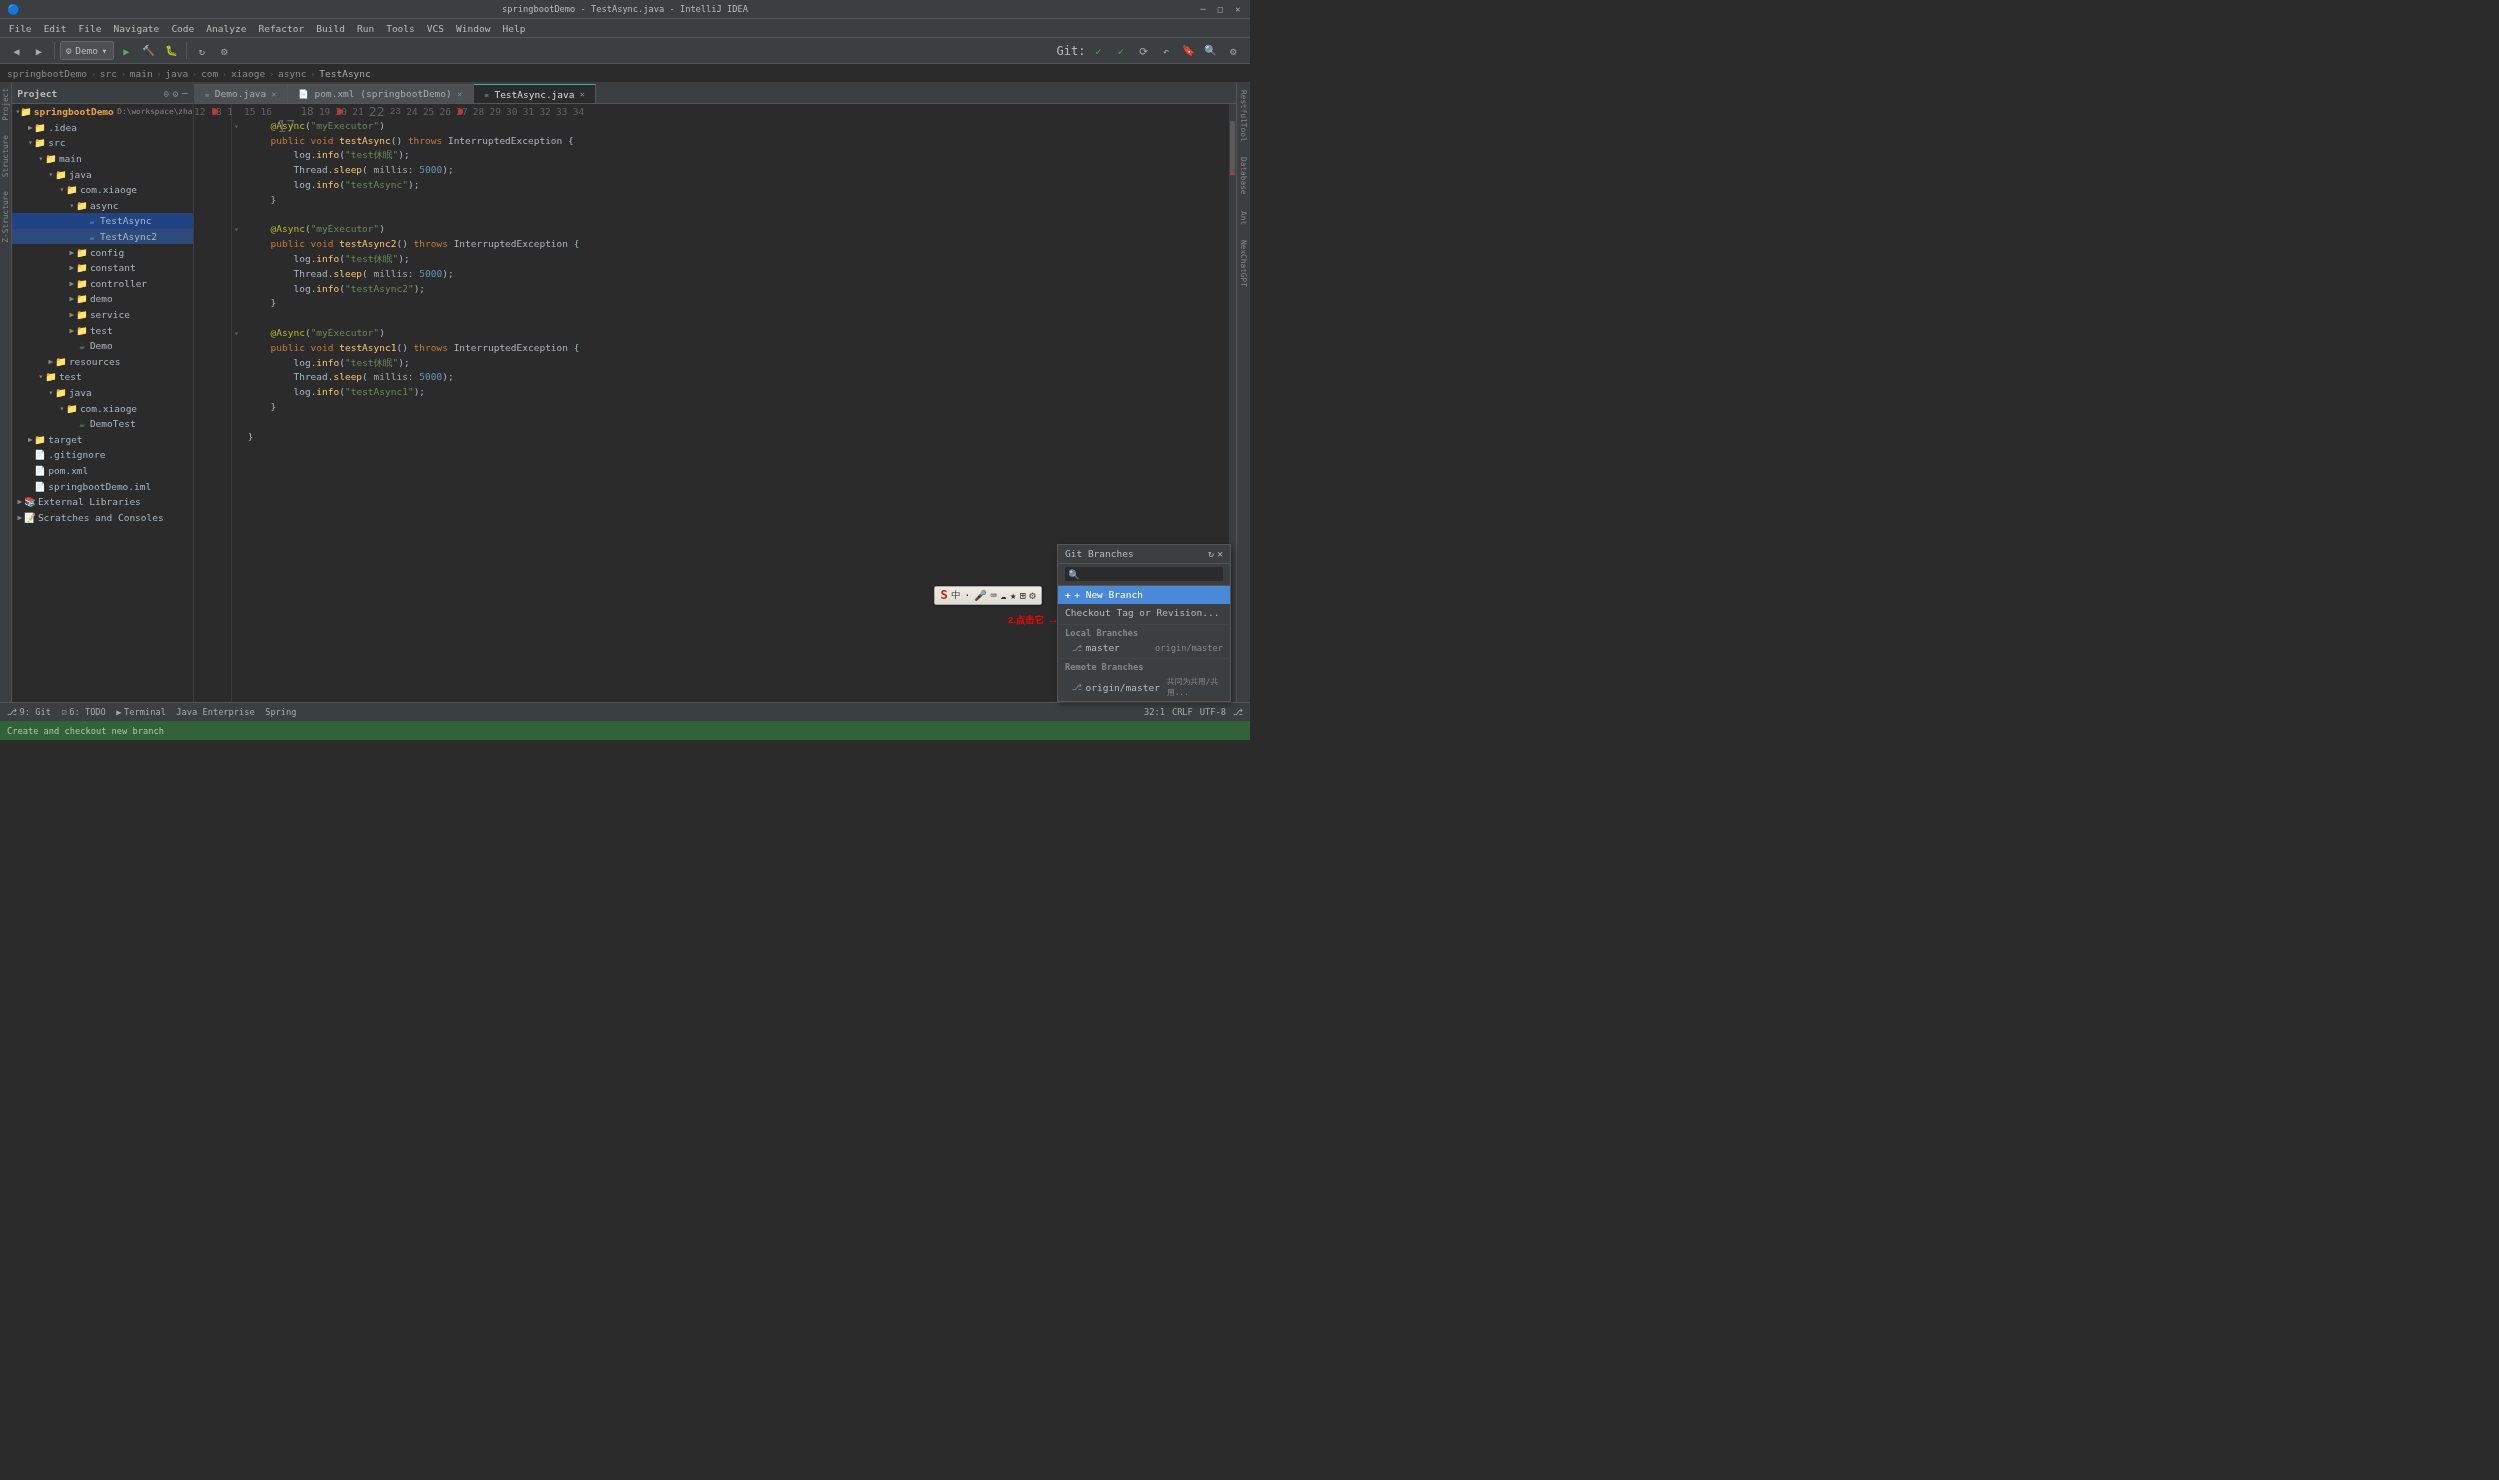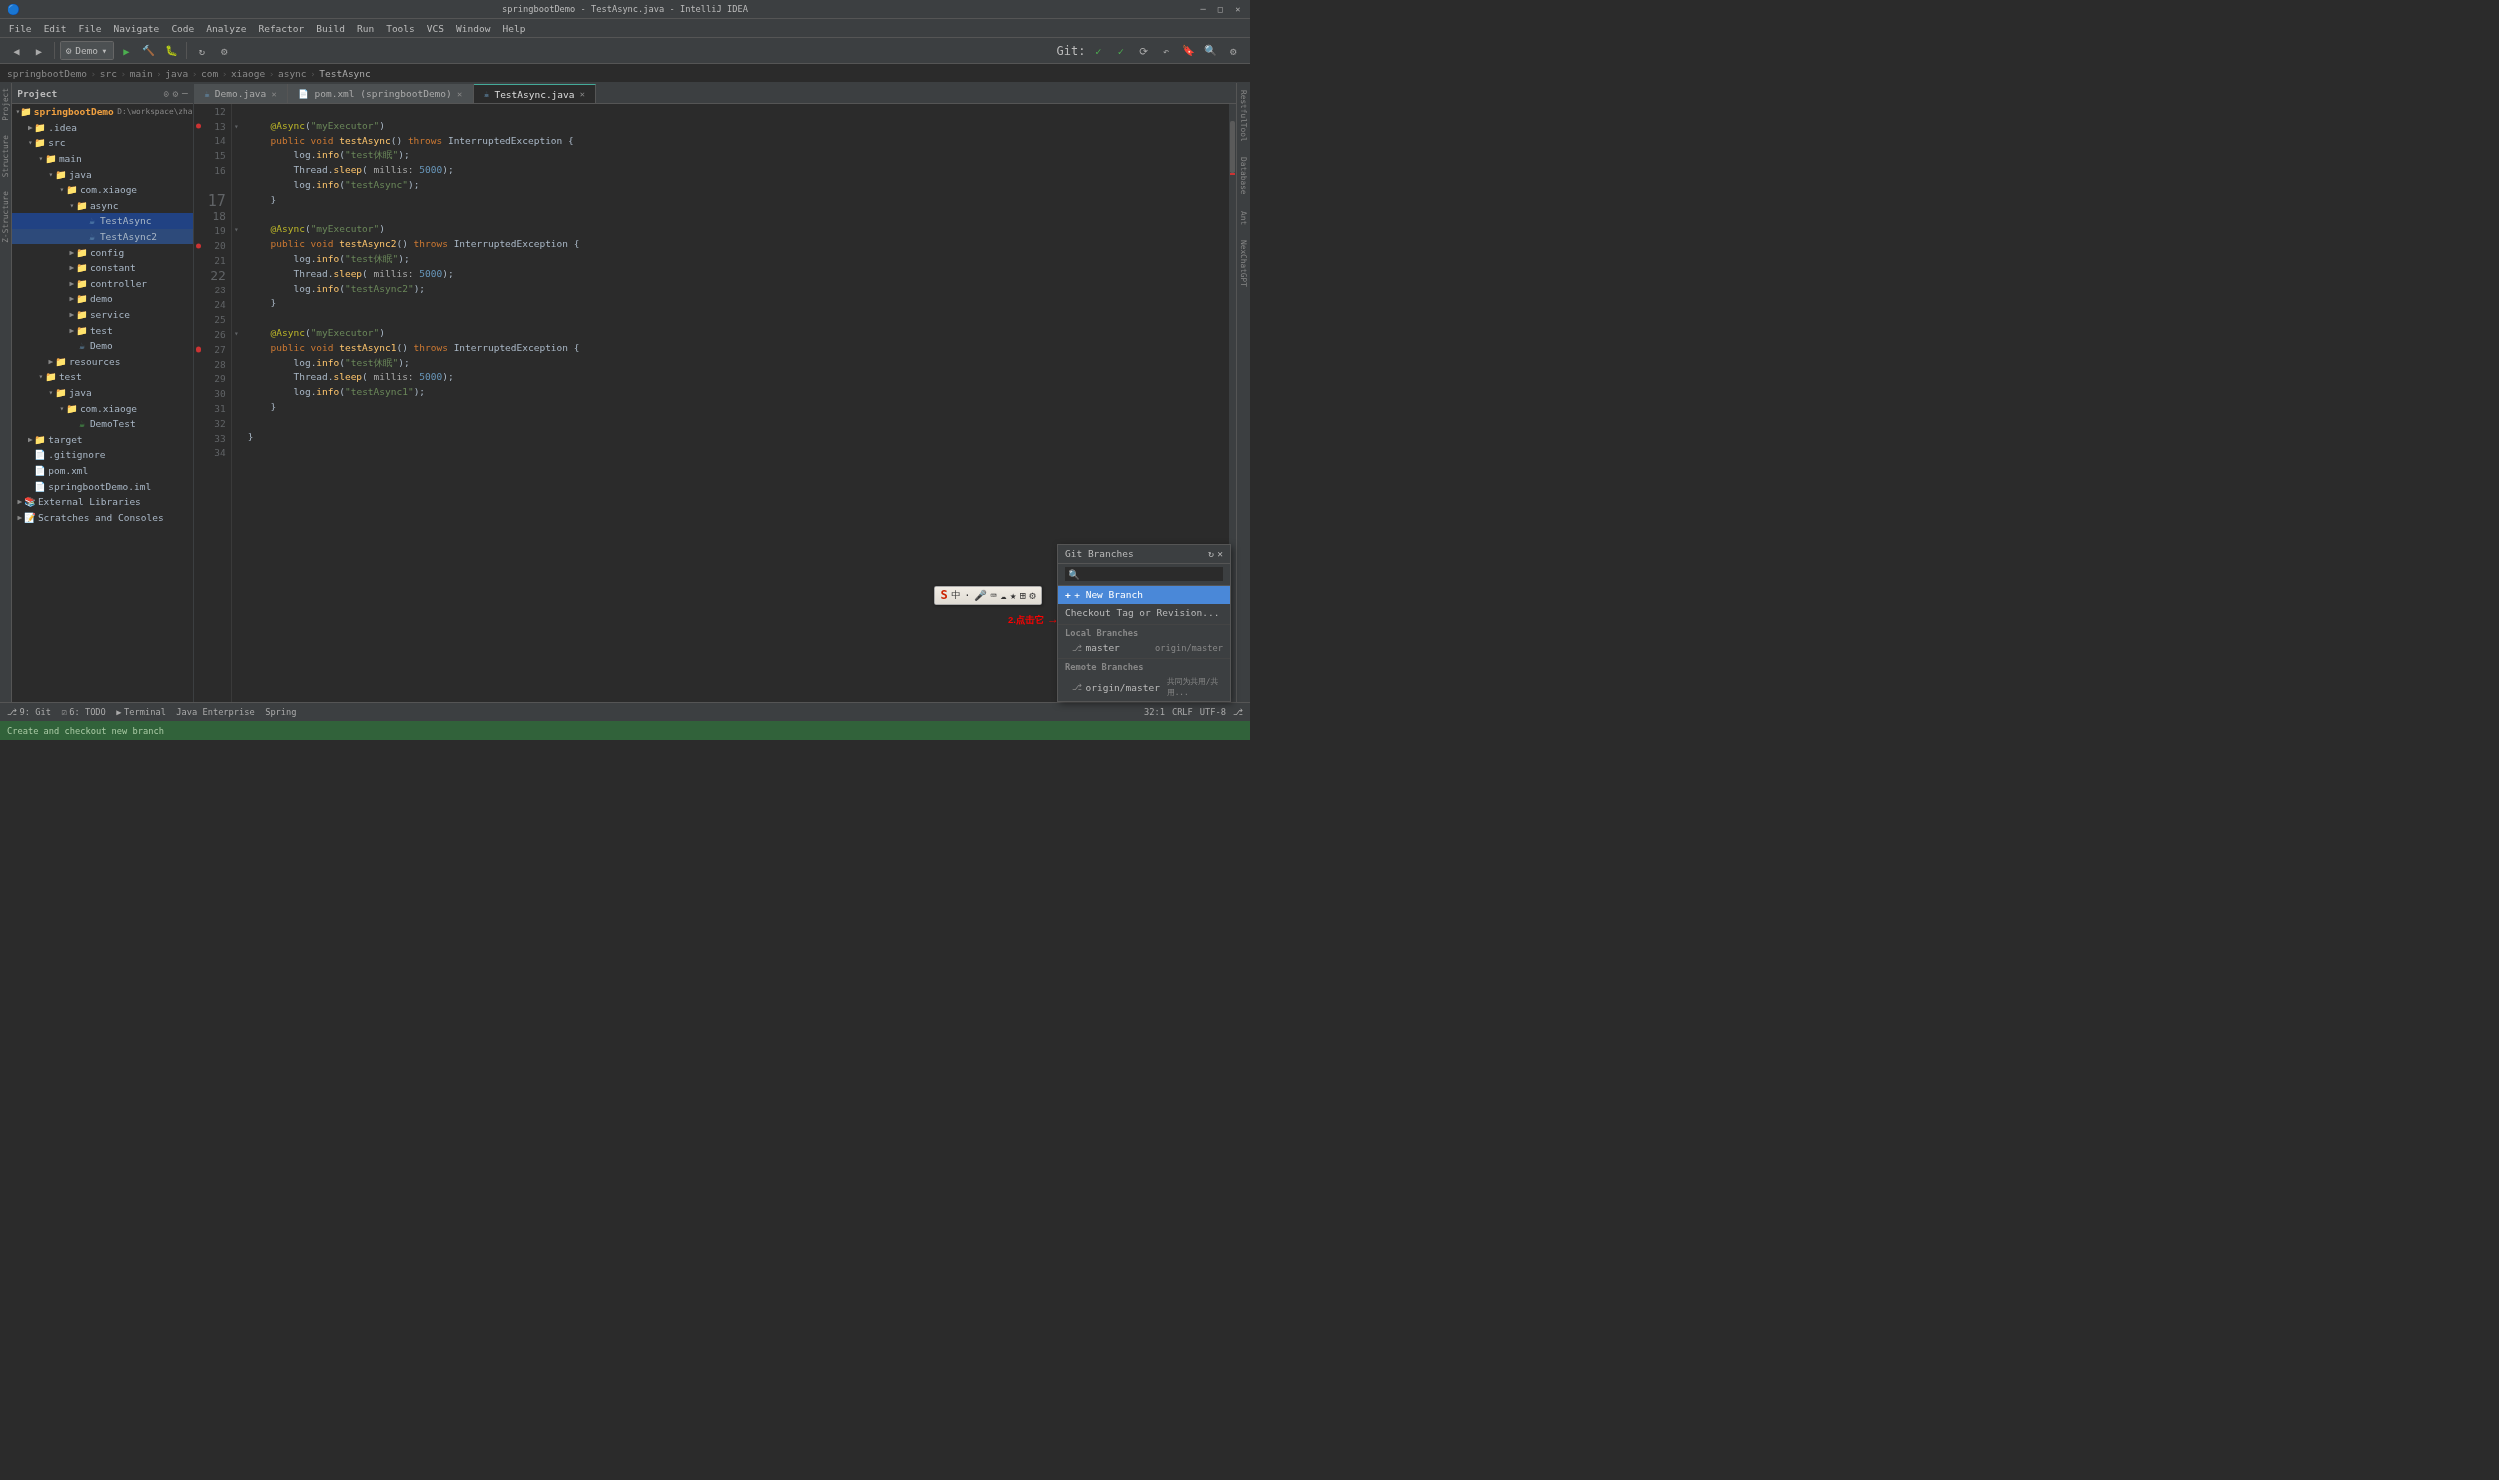--- a/index.html
+++ b/index.html
@@ -616,21 +616,21 @@
       </div>
       <div class="editor-tab active">
         <span class="tab-icon" style="color:#6897bb;">☕</span>
         <span>TestAsync.java</span>
         <span class="tab-close">✕</span>
       </div>
     </div>
 
     <div class="editor-content">
 
-      <div style="width:38px;background:#2b2b2b;border-right:0.9px solid #3a3a3a;display:flex;flex-direction:column;">
+      <div style="width:38px;background:#2b2b2b;border-right:0.9px solid #3a3a3a;display:flex;flex-direction:row;">
         <div style="height:14.8px;display:flex;align-items:center;justify-content:flex-end;padding-right:5.2px;color:#606366;font-size:9.5px;">12</div>
         <div style="height:14.8px;display:flex;align-items:center;justify-content:flex-end;padding-right:5.2px;color:#606366;font-size:9.5px;position:relative;">
           13
           <div style="position:absolute;left:1.7px;width:5.2px;height:5.2px;background:#cc3333;border-radius:50%;top:50%;transform:translateY(-50%);"></div>
         </div>
         <div style="height:14.8px;display:flex;align-items:center;justify-content:flex-end;padding-right:5.2px;color:#606366;font-size:9.5px;">14</div>
         <div style="height:14.8px;display:flex;align-items:center;justify-content:flex-end;padding-right:5.2px;color:#606366;font-size:9.5px;">15</div>
         <div style="height:14.8px;display:flex;align-items:center;justify-content:flex-end;padding-right:5.2px;color:#606366;font-size:9.5px;">16</div>
         <div style="height:14.8px;display:flex;align-items:center;justify-content:flex-end;padding-right:5.2px;color:#606366;font-size:15px;margin-top:16px;">17</div>
         <div style="height:14.8px;display:flex;align-items:center;justify-content:flex-end;padding-right:5.2px;color:#606366;font-size:11px;">18</div>

